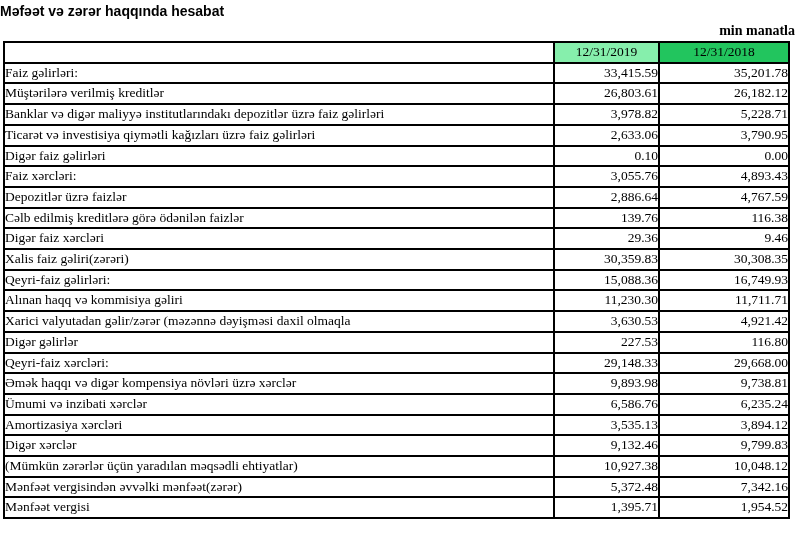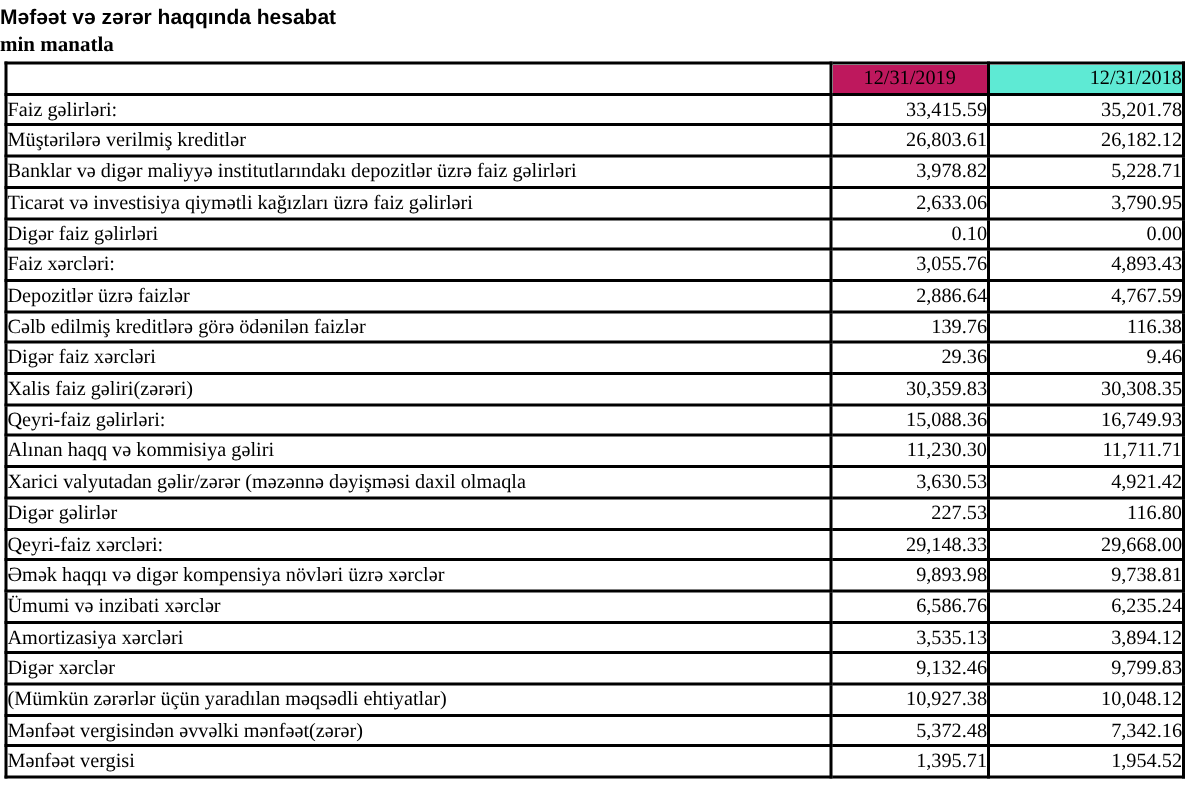--- a/index.html
+++ b/index.html
@@ -17,20 +17,21 @@
   .page-title {
     margin-top: 3px;
     text-align: left;
     font-family: "Liberation Sans", sans-serif;
     font-weight: bold;
     font-size: 14px;
     line-height: 17px;
   }
   .unit-note {
     width: 795px;
+    text-align: right;
     font-family: "Liberation Serif", serif;
     font-weight: bold;
     font-size: 14px;
     line-height: 16px;
     margin-top: 3px;
     margin-bottom: 2px;
   }
   table.pl-table {
     border-collapse: collapse;
     table-layout: fixed;
@@ -73,22 +74,22 @@
 
 <table class="pl-table">
   <colgroup>
     <col style="width:550px">
     <col style="width:105px">
     <col style="width:130px">
   </colgroup>
   <thead>
     <tr>
       <th class="label-cell"></th>
-      <th class="date-cell header-bg" style="background: #be185d;">12/31/2019</th>
-      <th class="date-cell header-bg" style="background: #5eead4; text-align: right;">12/31/2018</th>
+      <th class="date-cell header-bg" style="background: #86efac;">12/31/2019</th>
+      <th class="date-cell header-bg" style="background: #22c55e;">12/31/2018</th>
     </tr>
   </thead>
   <tbody>
       <tr>
         <td class="label-cell bold">Faiz gəlirləri:</td>
         <td class="value-cell bold">33,415.59</td>
         <td class="value-cell bold">35,201.78</td>
       </tr>
       <tr>
         <td class="label-cell">Müştərilərə verilmiş kreditlər</td>

